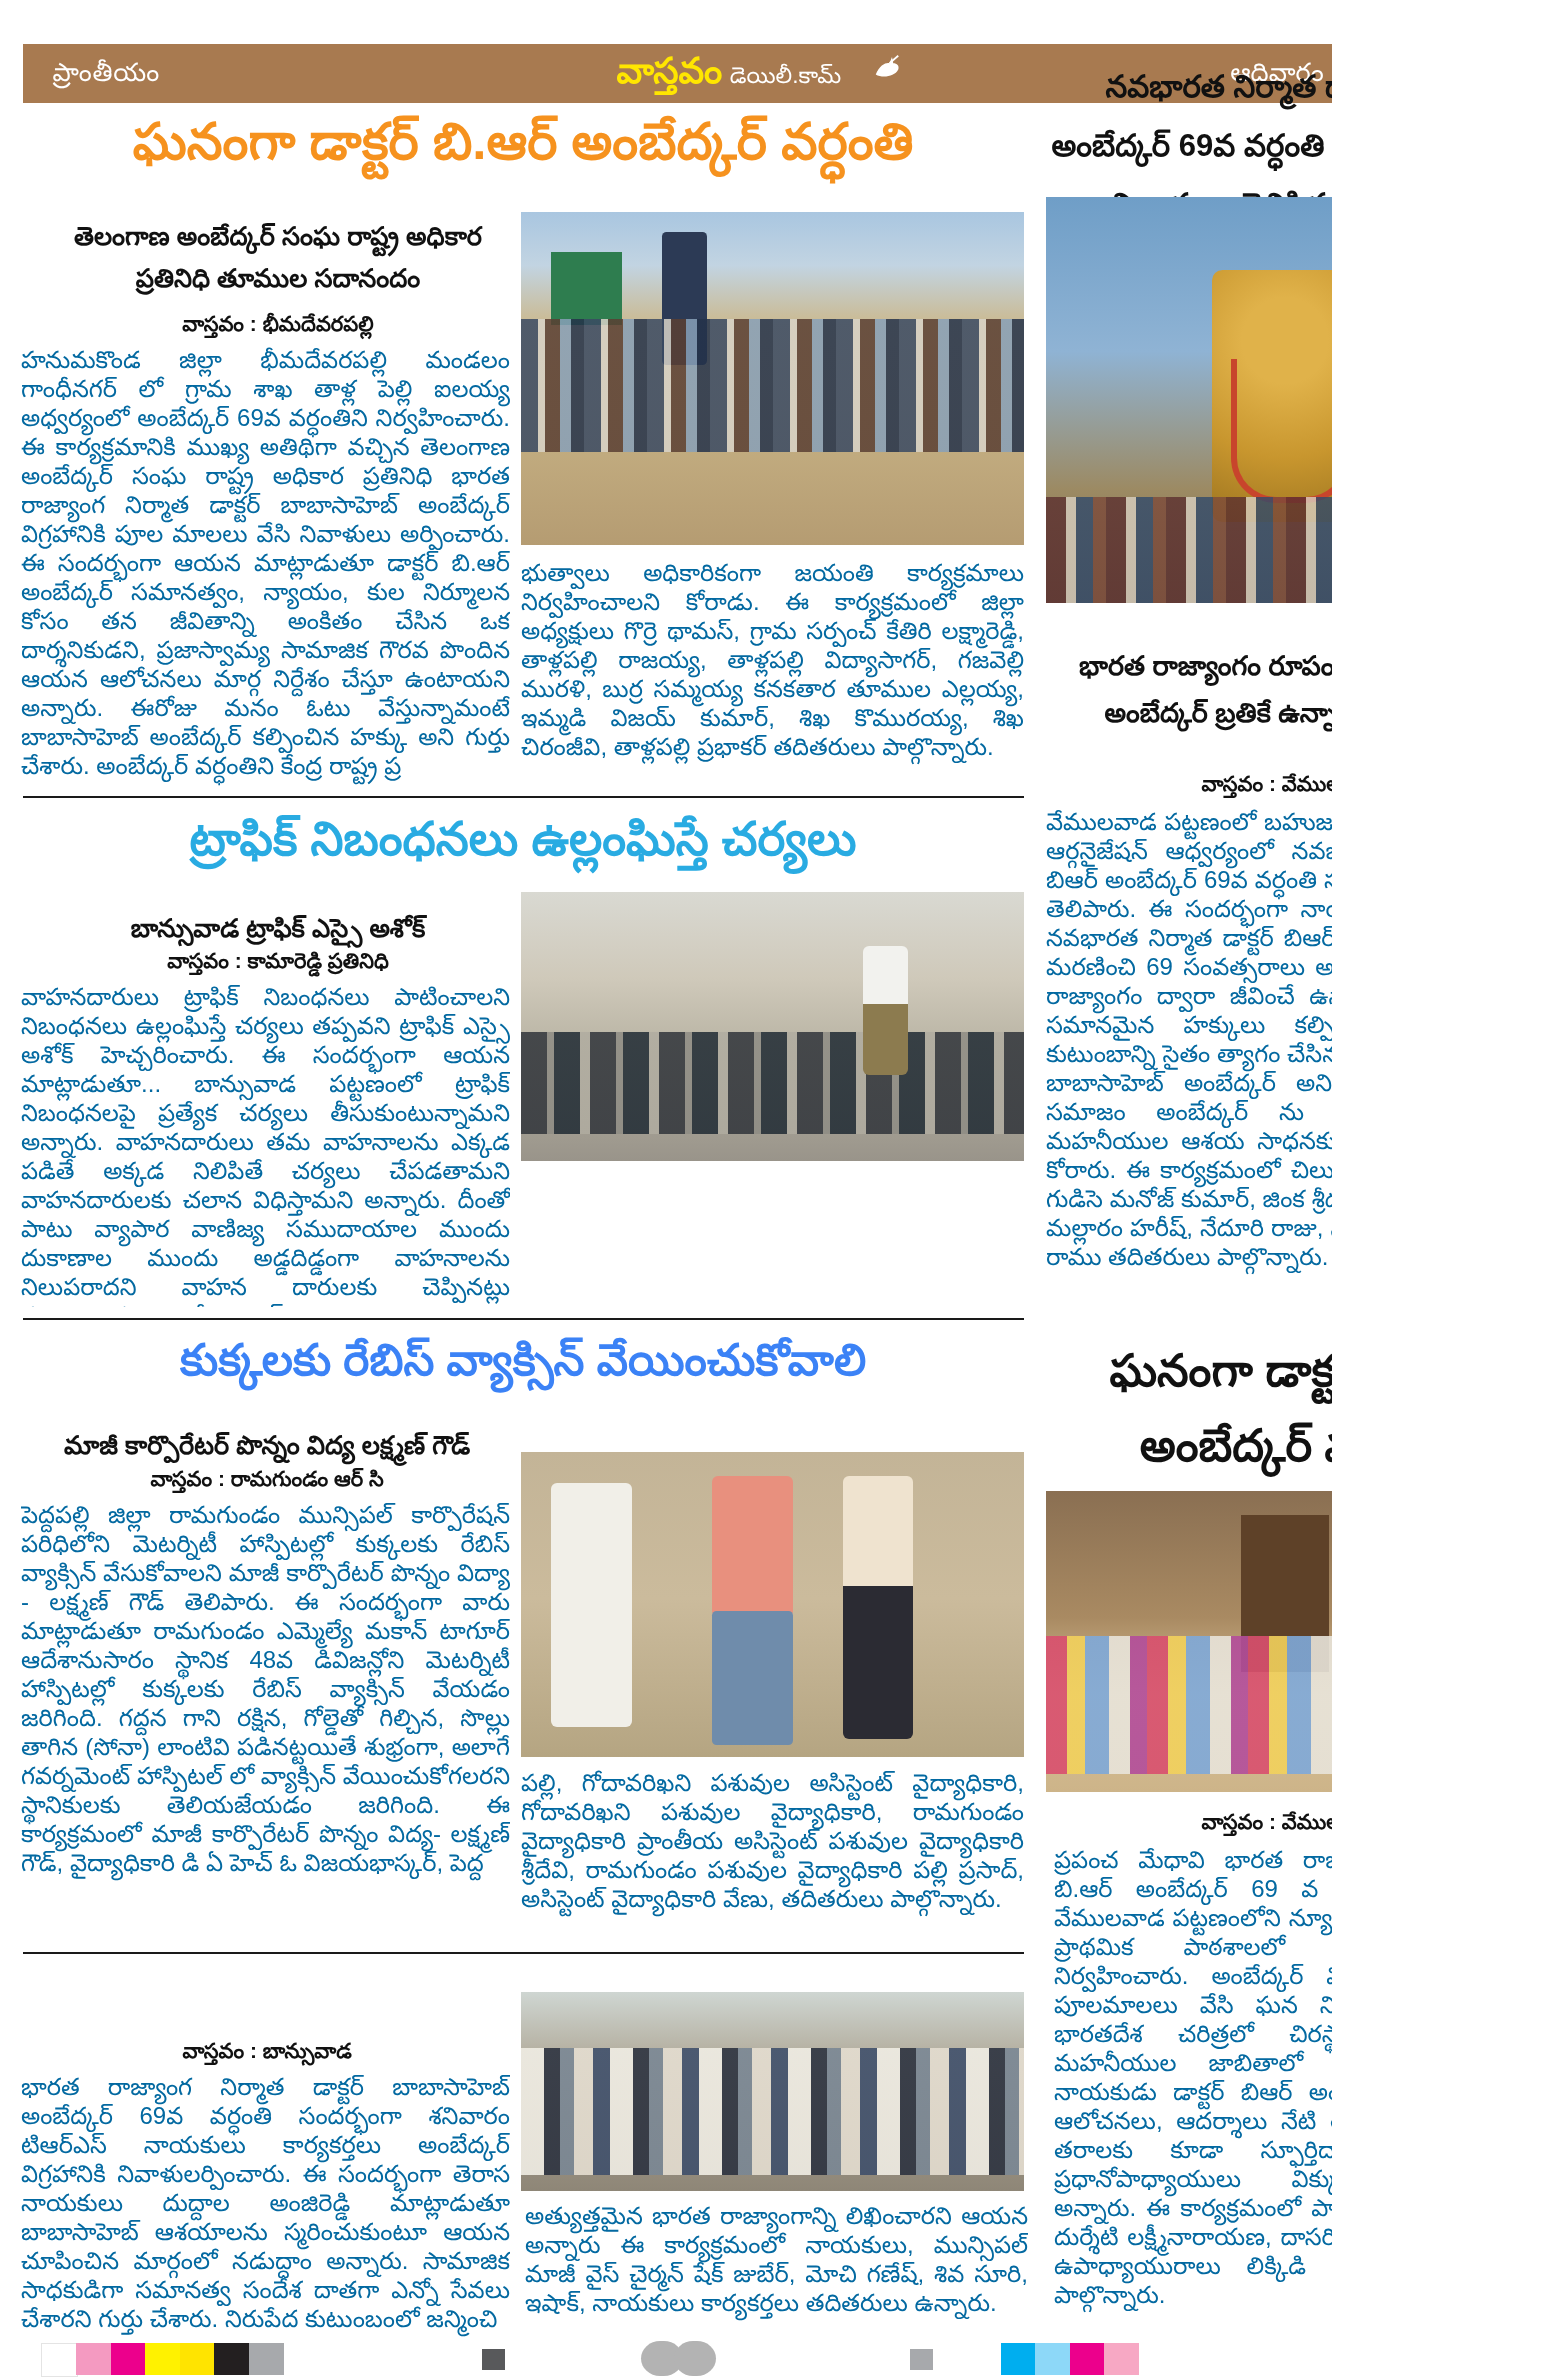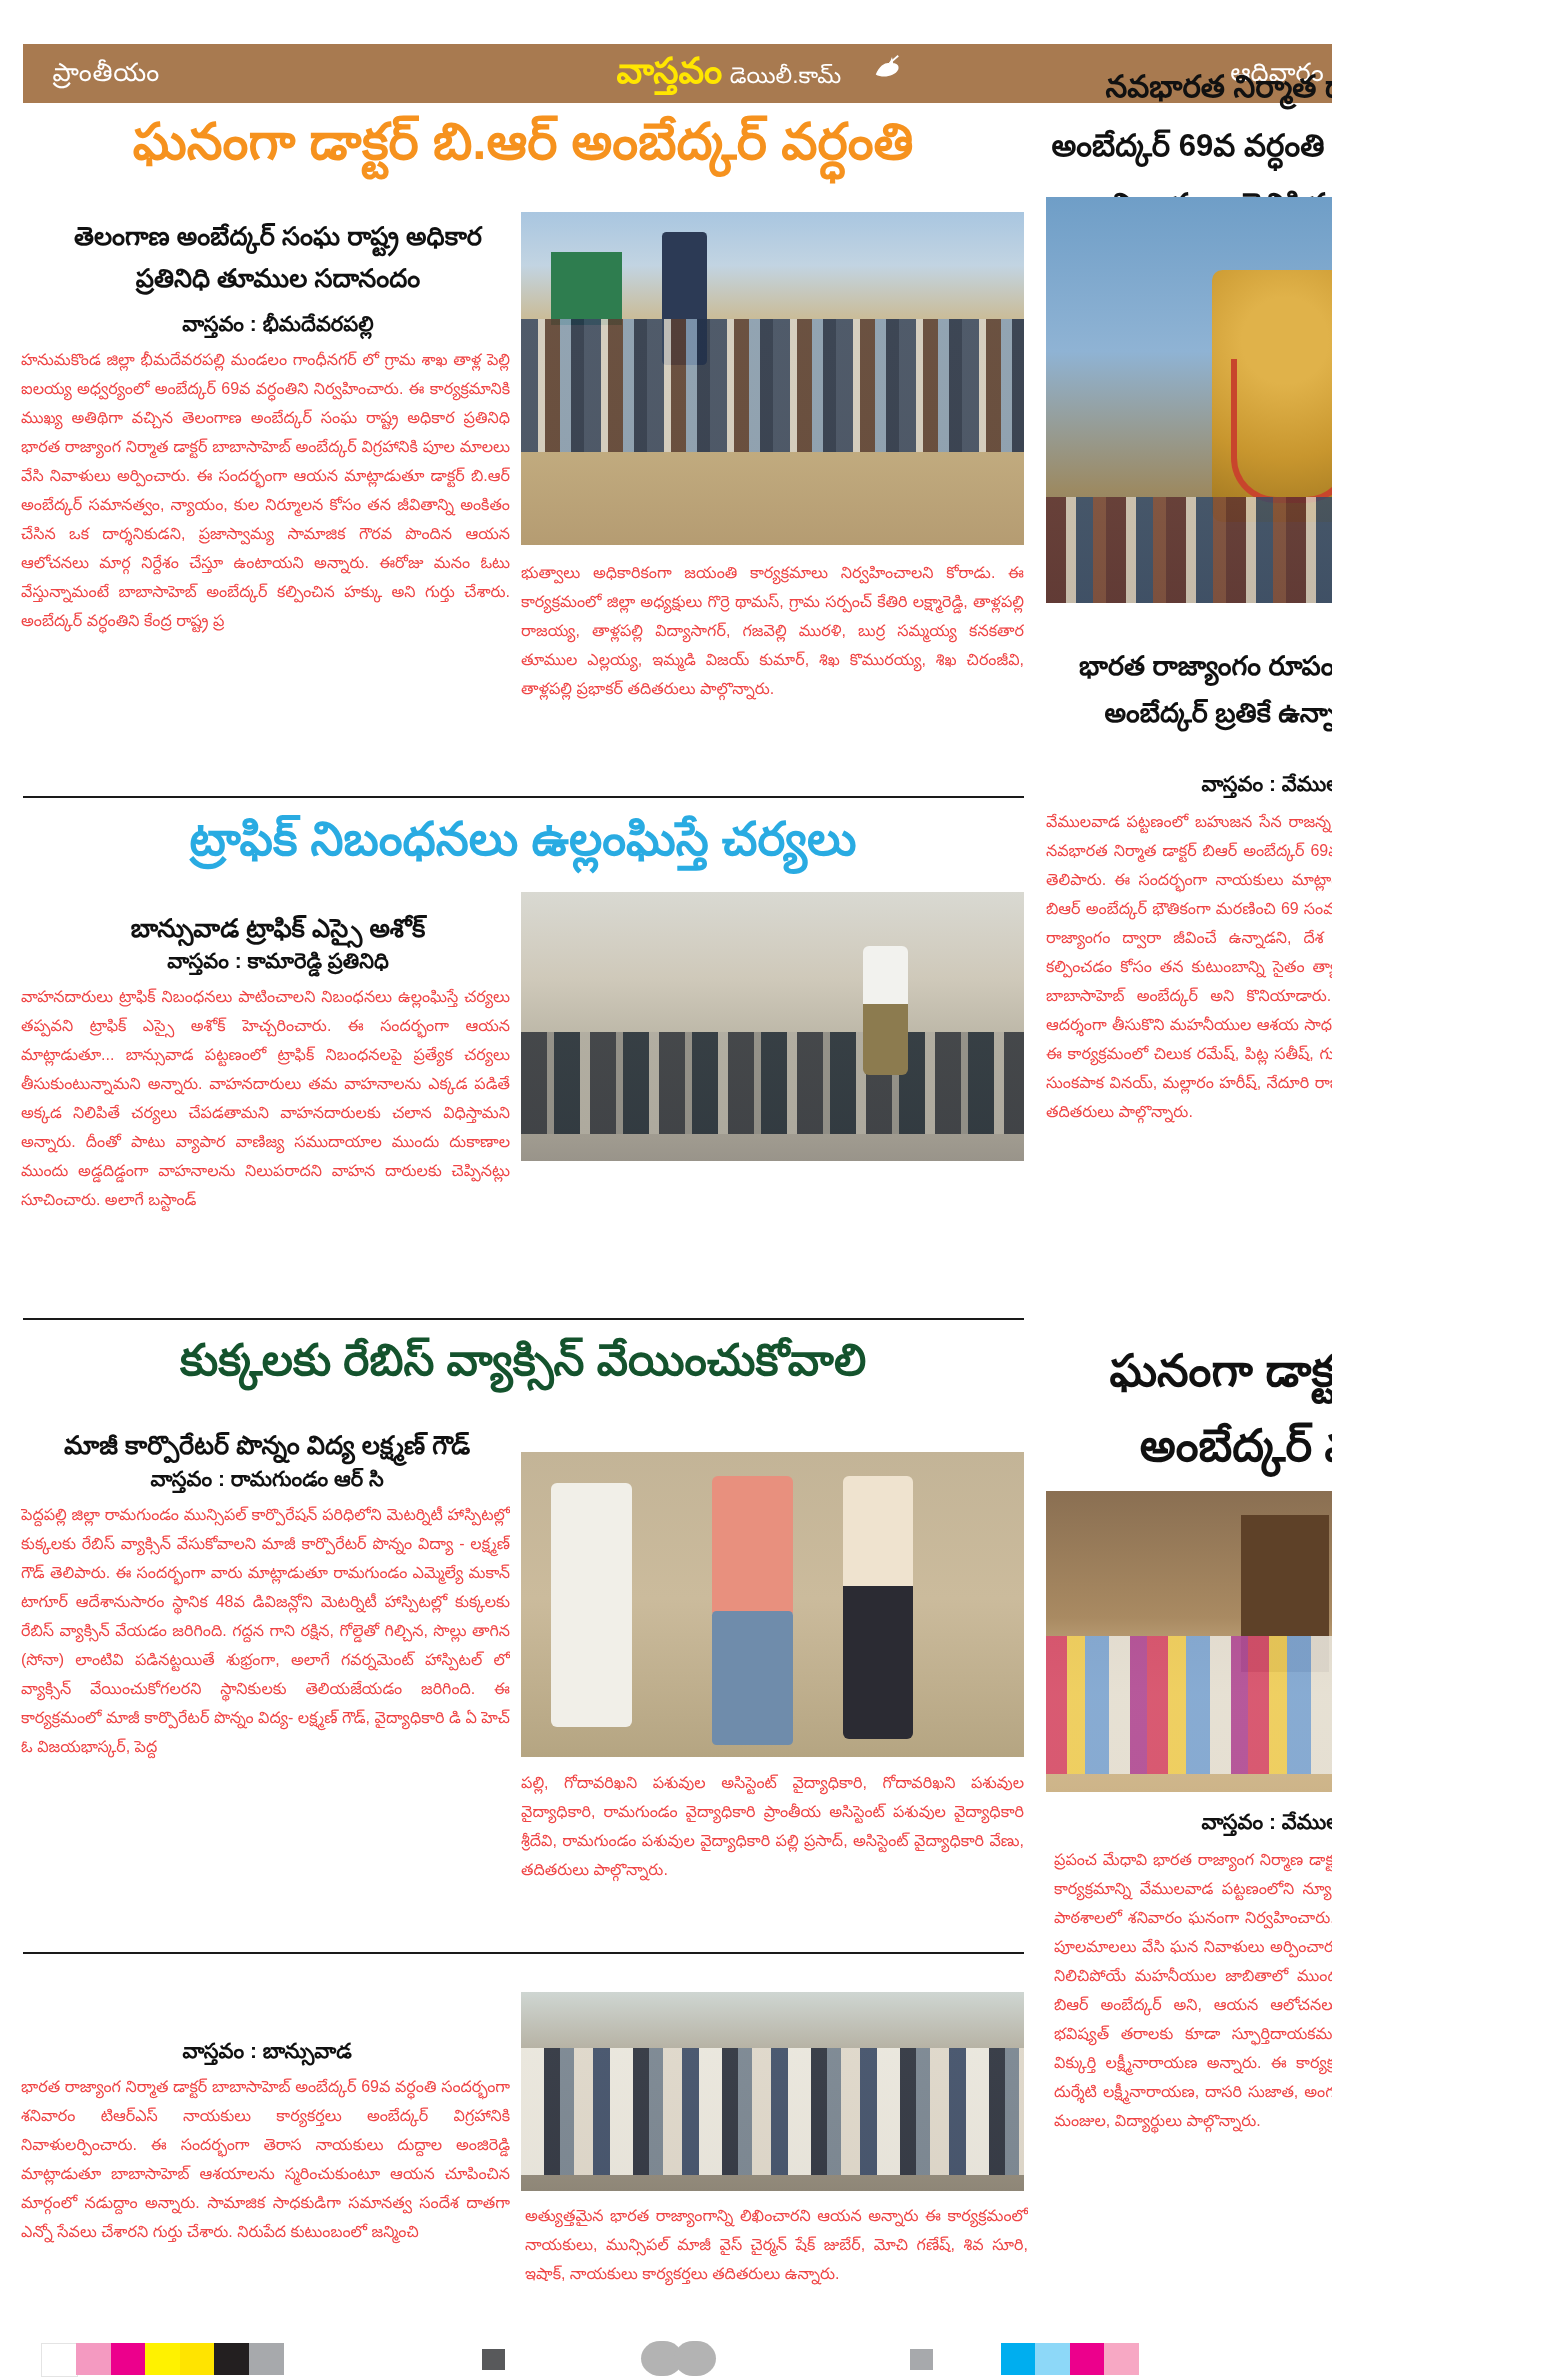--- a/index.html
+++ b/index.html
@@ -14,21 +14,21 @@
   #masthead .m-suffix{font-size:22.6px;color:#ffffff;}
   #bird{left:849px;top:7.5px;}
   #date-label{left:1174px;top:13.5px;width:248px;text-align:right;font-size:25.6px;color:#ffffff;}
   #page-number-box{left:1456px;top:44px;width:75px;height:59px;background:#fff200;
       display:flex;align-items:center;justify-content:center;}
   #page-number-box span{font-size:44px;font-weight:bold;color:#2e3192;}
   
   .headline{text-align:center;font-weight:bold;line-height:1.25;}
   .subhead{text-align:center;font-size:25.6px;font-weight:600;line-height:42px;color:#111;margin-top:10px;}
   .dateline{text-align:center;font-size:21px;font-weight:bold;color:#111;}
-  .body-text{font-size:16px;line-height:29px;text-align:justify;color:#ef4444;overflow:hidden;}
+  .body-text{font-size:24px;line-height:29px;text-align:justify;color:#0369a1;overflow:hidden;}
   .rule{height:2.3px;background:#1a1a1a;}
   
   #a1-headline{left:22.6px;top:110px;width:1001px;font-size:51px;color:#f6921e;}
   #a1-subhead{left:45px;top:205px;width:466px;}
   #a1-dateline{left:45px;top:312px;width:466px;}
   #a1-body-left{left:21px;top:345px;width:489px;height:450px;}
   #photo1{left:521px;top:212px;width:503px;height:333px;}
   #a1-body-right{left:521px;top:558px;width:503px;height:235px;}
 
   #r1-headline{left:1046px;top:57px;width:489px;font-size:31px;line-height:59px;color:#111;}
@@ -39,21 +39,21 @@
 
   #rule1{left:22.6px;top:796px;width:1001px;}
   #a2-headline{left:22.6px;top:810px;width:1001px;font-size:47px;color:#29abe2;}
   #a2-subhead{left:45px;top:897px;width:466px;}
   #a2-dateline{left:45px;top:949px;width:466px;}
   #a2-body-left{left:21px;top:982px;width:489px;height:325px;}
   #photo3{left:521px;top:892px;width:503px;height:269px;}
   #a2-body-right{left:521px;top:1172px;width:503px;height:132px;}
 
   #rule2{left:22.6px;top:1318px;width:1001px;}
-  #a3-headline{left:22.6px;top:1332px;width:1001px;font-size:44px;color:#14532d;}
+  #a3-headline{left:22.6px;top:1332px;width:1001px;font-size:44px;color:#3b82f6;}
   #a3-subhead{left:22.6px;top:1414px;width:489px;}
   #a3-dateline{left:22.6px;top:1467px;width:489px;}
   #a3-body-left{left:21px;top:1500px;width:489px;height:430px;}
   #photo4{left:521px;top:1452px;width:503px;height:305px;}
   #a3-body-right{left:521px;top:1768px;width:503px;height:177px;}
 
   #r2-headline{left:1046px;top:1333px;width:489px;font-size:45px;line-height:75px;color:#111;}
   #photo5{left:1046px;top:1491px;width:488px;height:301px;}
   #r2-dateline{left:1046px;top:1810px;width:488px;}
   #r2-body{left:1046px;top:1845px;width:489px;height:491px;margin-left:8px;}

